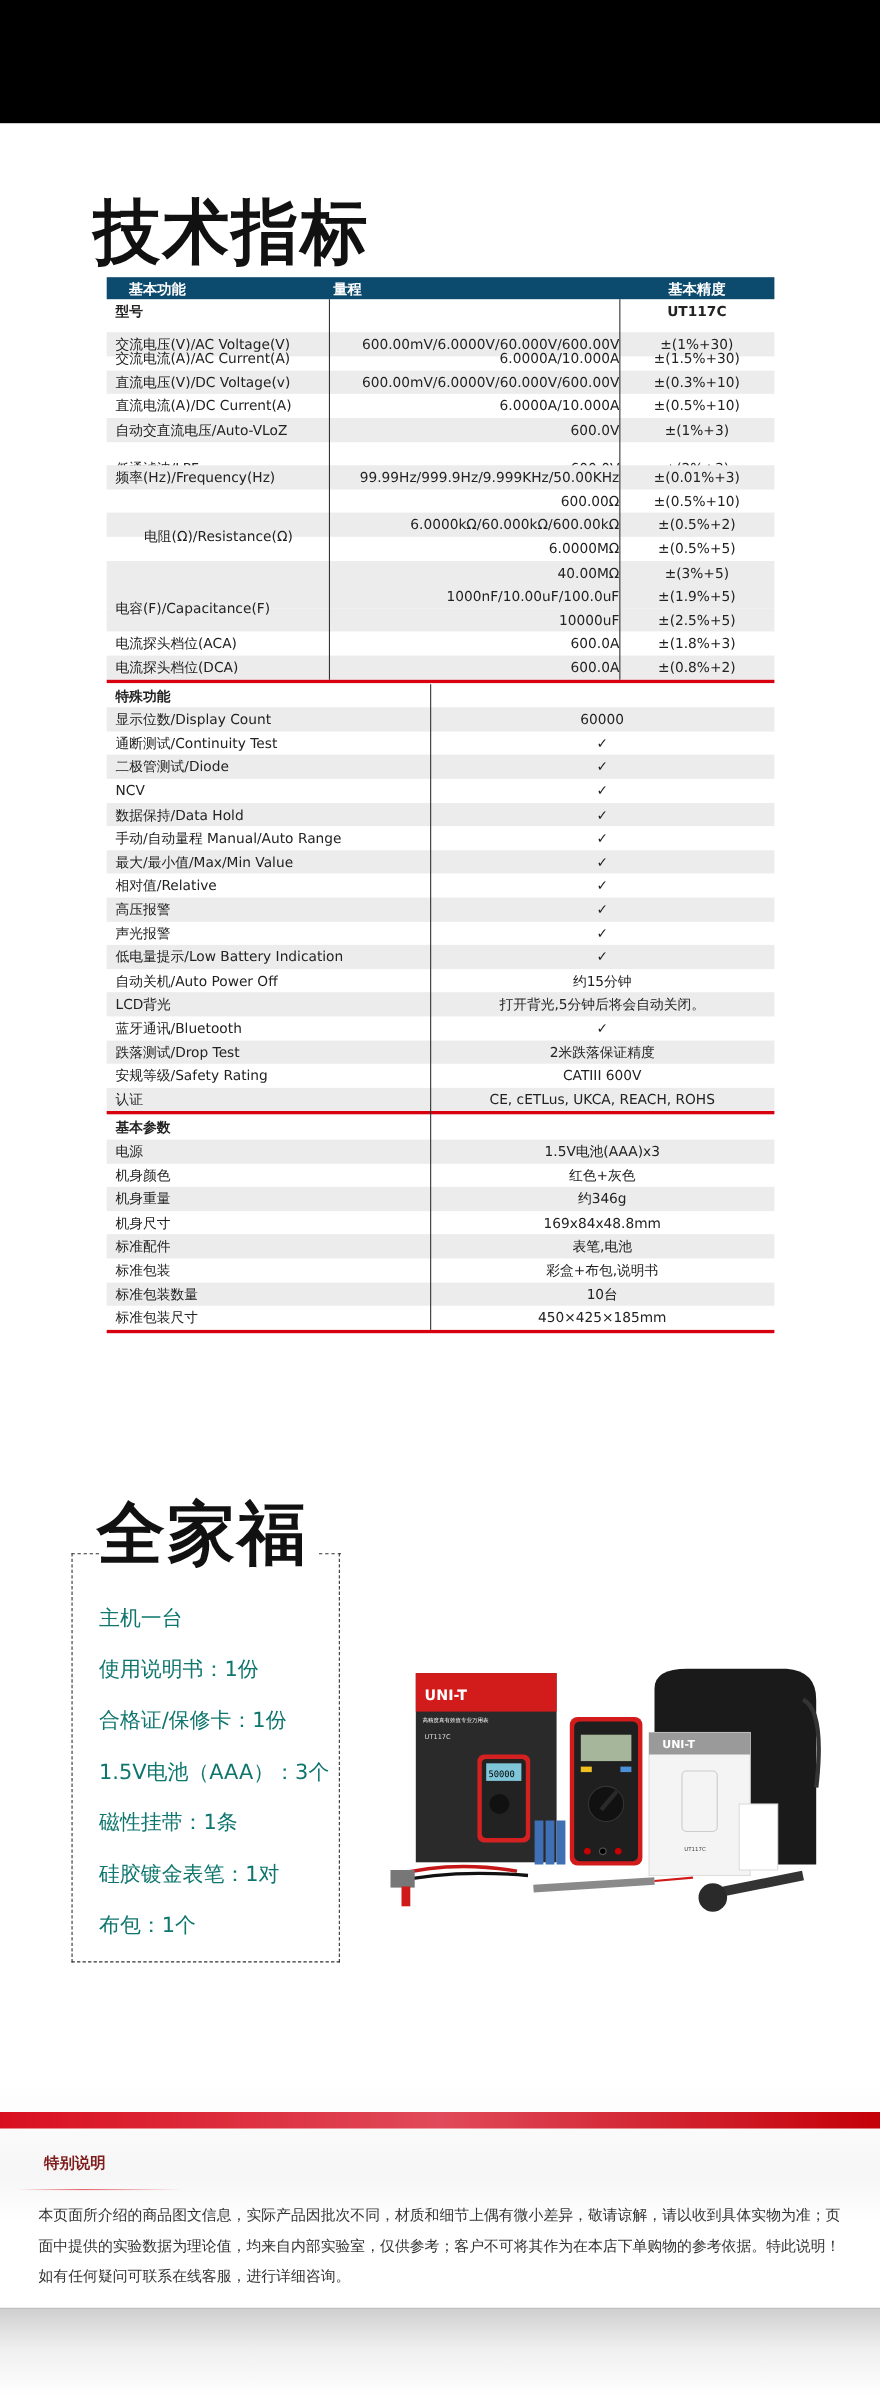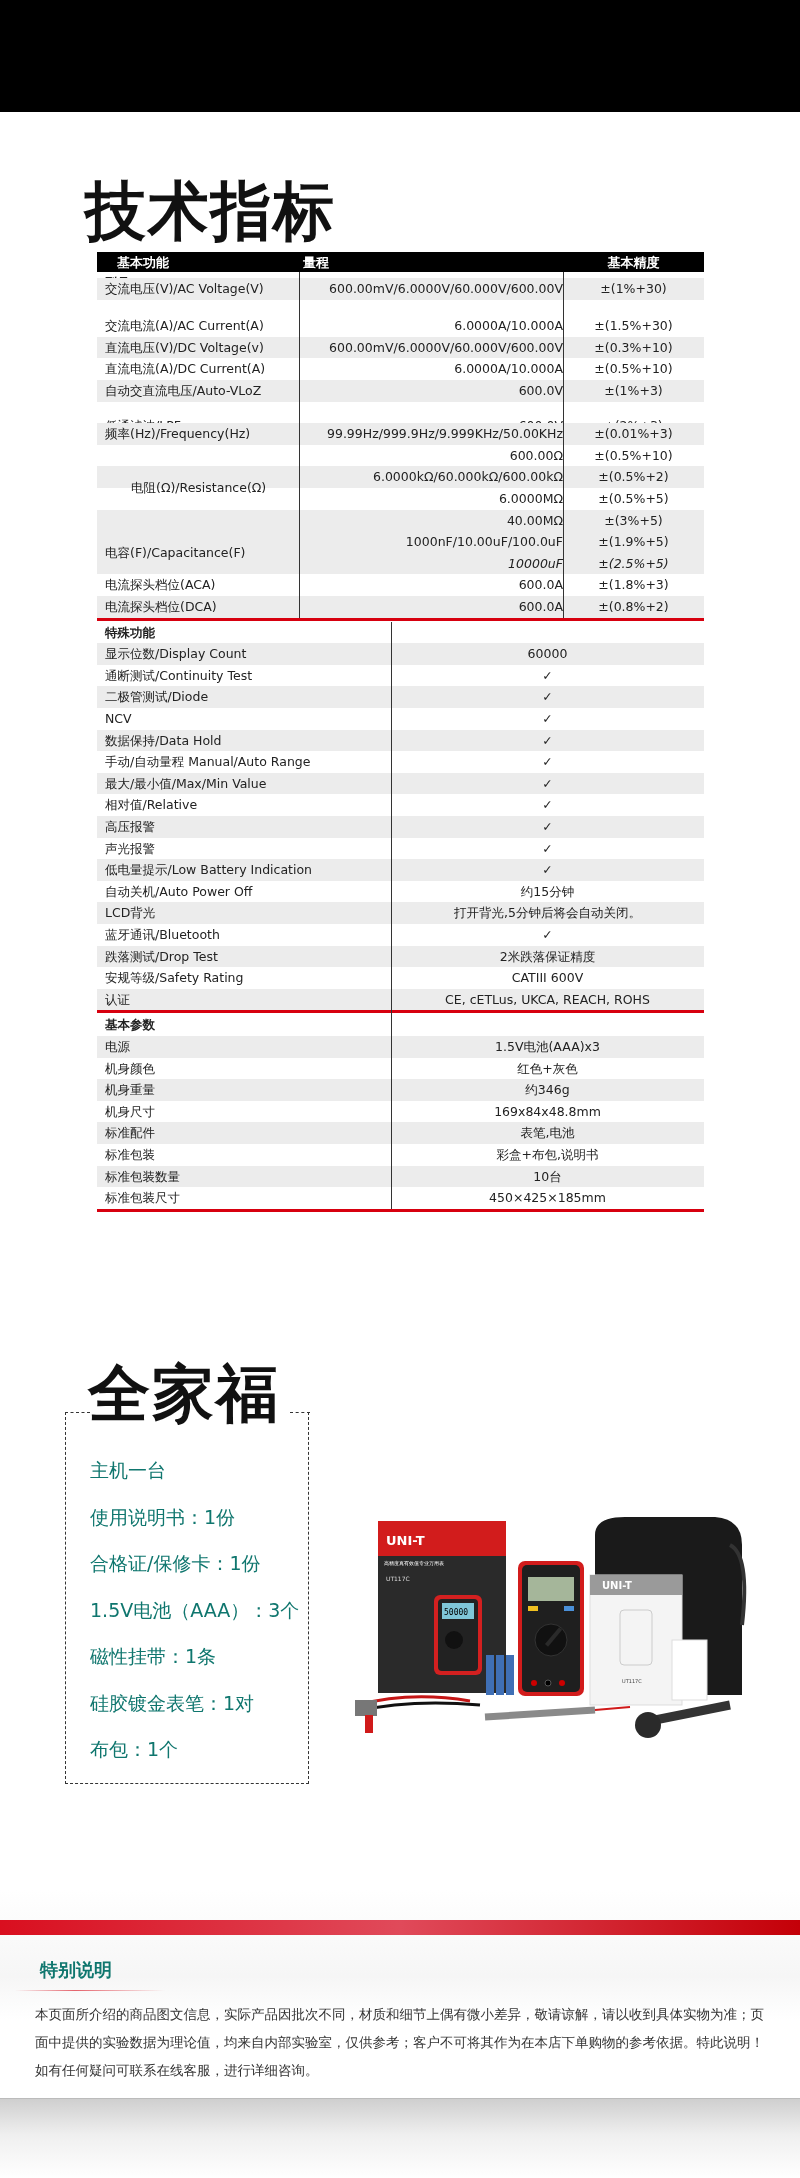--- a/index.html
+++ b/index.html
@@ -1,20 +1,20 @@
 <!DOCTYPE html>
 <html><head>
 <meta charset="utf-8">
 <style>
   * { box-sizing: border-box; margin: 0; padding: 0; }
   body { width: 800px; height: 2178px; background: #fff; font-family: "DejaVu Sans", "Liberation Sans", sans-serif; position: relative; overflow: hidden; color: #222; }
   .top-bar { position: absolute; left: 0; top: 0; width: 800px; height: 112px; background: #000; }
   .big-title { position: absolute; font-family: "DejaVu Sans", sans-serif; font-weight: bold; color: #111; letter-spacing: 2px; }
   #spec-title { left: 85px; top: 168px; font-size: 64px; transform: scaleX(0.95); transform-origin: left; }
-  .t-header { position: absolute; left: 97px; top: 252px; width: 607px; height: 20px; background: #000000; color: #fff; font-weight: bold; font-size: 13px; }
+  .t-header { position: absolute; left: 97px; top: 252px; width: 607px; height: 20px; background: #0c4a6e; color: #fff; font-weight: bold; font-size: 13px; }
   .t-header span { position: absolute; top: 2px; }
 
   .row { position: absolute; left: 97px; width: 607px; height: 21.6px; font-size: 12.5px; line-height: 21.6px; }
   .row.grey { background: #ececec; }
   .cell { position: absolute; top: 0; height: 100%; white-space: nowrap; }
   .c1 { left: 8px; }
   .c2 { left: 202px; width: 264px; text-align: right; }
   .c3 { left: 466px; width: 141px; text-align: center; }
   .c2w { left: 294px; width: 313px; text-align: center; }
   .bold { font-weight: bold; }
@@ -25,21 +25,21 @@
   #family-title { left: 88px; top: 1352px; font-size: 62px; }
   .dashed-box { position: absolute; left: 65px; top: 1412px; width: 244px; height: 372px; border: 1.5px dashed #333; border-top: none; }
   .dash-top-l { position: absolute; left: 65px; top: 1412px; width: 25px; border-top: 1.5px dashed #333; }
   .dash-top-r { position: absolute; left: 290px; top: 1412px; width: 20px; border-top: 1.5px dashed #333; }
   .fam-item { position: absolute; left: 90px; font-size: 19px; color: #0f766e; }
 
   .photo { position: absolute; left: 350px; top: 1505px; width: 420px; height: 250px; }
 
   .notice-bg { position: absolute; left: 0; top: 1890px; width: 800px; height: 288px; background: linear-gradient(#fff 0%, #f6f6f6 30%, #fff 45%); }
   .red-band { position: absolute; left: 0; top: 1920px; width: 800px; height: 15px; background: linear-gradient(90deg, #d90f1f 0%, #e04a5a 50%, #c40008 100%); }
-  .notice-title { position: absolute; left: 40px; top: 1958px; font-size: 18px; font-weight: bold; color: #0f766e; }
+  .notice-title { position: absolute; left: 40px; top: 1958px; font-size: 14px; font-weight: bold; color: #7f1d1d; }
   .notice-underline { position: absolute; left: 15px; top: 1990px; width: 150px; height: 1px; background: linear-gradient(90deg, rgba(215,0,15,0) 0%, rgba(215,0,15,0.6) 40%, rgba(215,0,15,0) 100%); }
   .notice-text { position: absolute; left: 35px; top: 2000px; width: 740px; font-size: 13.5px; line-height: 28px; color: #333; }
   .footer-shadow { position: absolute; left: 0; top: 2098px; width: 800px; height: 80px; border-top: 1px solid #bbb; background: linear-gradient(#cfcfcf 0%, #efefef 45%, #fff 100%); }
 </style>
 </head>
 <body>
 
 <div class="top-bar"></div>
 
 <div id="spec-title" class="big-title">技术指标</div>
@@ -48,21 +48,21 @@
   <span style="left:20px">基本功能</span>
   <span style="left:206px;width:264px;text-align:left">量程</span>
   <span style="left:466px;width:141px;text-align:center">基本精度</span>
 </div>
 
 <div id="spec-rows">
     <div class="row" style="top: 272px;">
       <span class="cell c1 bold">型号</span>
       <span class="cell c3 bold">UT117C</span>
     </div>
-    <div class="row grey" style="top: 278px;">
+    <div class="row grey" style="top: 302px;">
       <span class="cell c1">交流电压(V)/AC Voltage(V)</span>
       <span class="cell c2">600.00mV/6.0000V/60.000V/600.00V</span>
       <span class="cell c3">±(1%+30)</span>
     </div>
     <div class="row" style="top: 315.2px;">
       <span class="cell c1">交流电流(A)/AC Current(A)</span>
       <span class="cell c2">6.0000A/10.000A</span>
       <span class="cell c3">±(1.5%+30)</span>
     </div>
     <div class="row grey" style="top: 336.8px;">
@@ -106,21 +106,21 @@
       <span class="cell c2">40.00MΩ</span>
       <span class="cell c3">±(3%+5)</span>
     </div>
     <div class="row" style="top: 444.8px; height: 86.4px; line-height: 86.4px; width: 202px; background: transparent; margin-left: 26px;">
       <span class="cell c1">电阻(Ω)/Resistance(Ω)</span>
     </div>
     <div class="row grey" style="top: 531.2px;">
       <span class="cell c2">1000nF/10.00uF/100.0uF</span>
       <span class="cell c3">±(1.9%+5)</span>
     </div>
-    <div class="row grey" style="top: 552.8px; font-style: italic;">
+    <div class="row grey" style="top: 552.8px;">
       <span class="cell c2">10000uF</span>
       <span class="cell c3">±(2.5%+5)</span>
     </div>
     <div class="row" style="top: 531.2px; height: 43.2px; line-height: 43.2px; width: 202px; background: transparent;">
       <span class="cell c1">电容(F)/Capacitance(F)</span>
     </div>
     <div class="row" style="top: 574.4px;">
       <span class="cell c1">电流探头档位(ACA)</span>
       <span class="cell c2">600.0A</span>
       <span class="cell c3">±(1.8%+3)</span>

